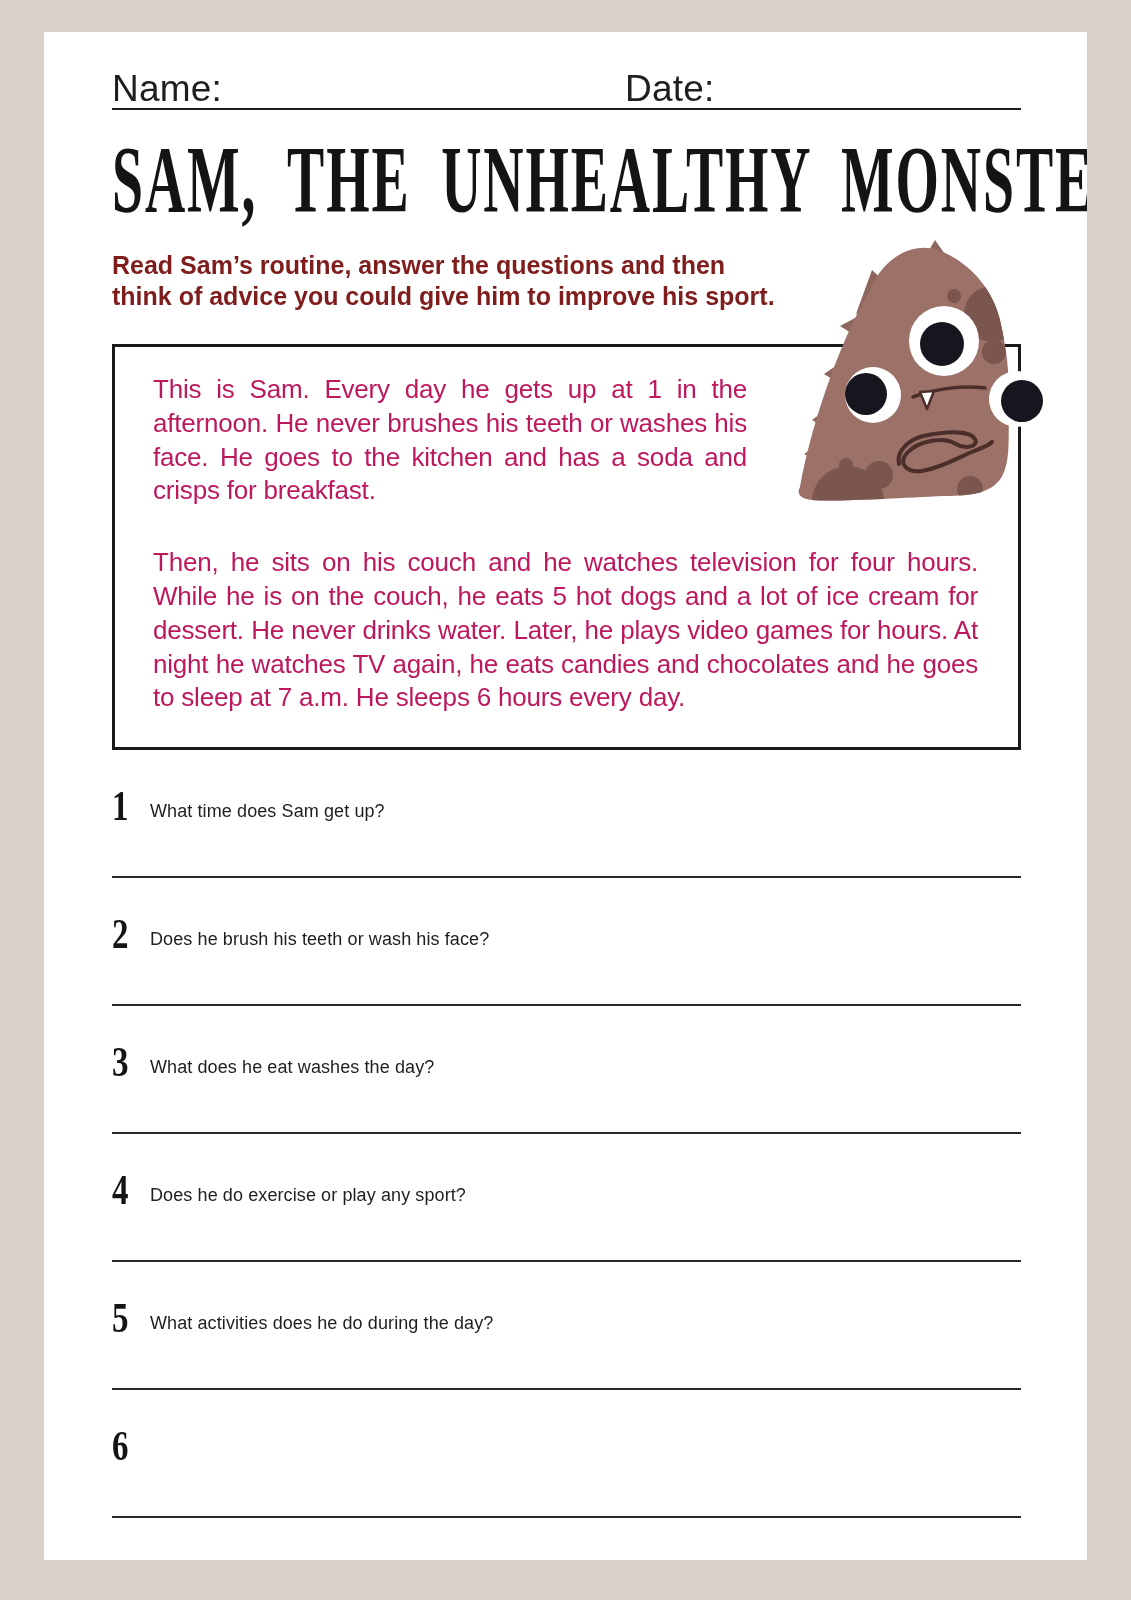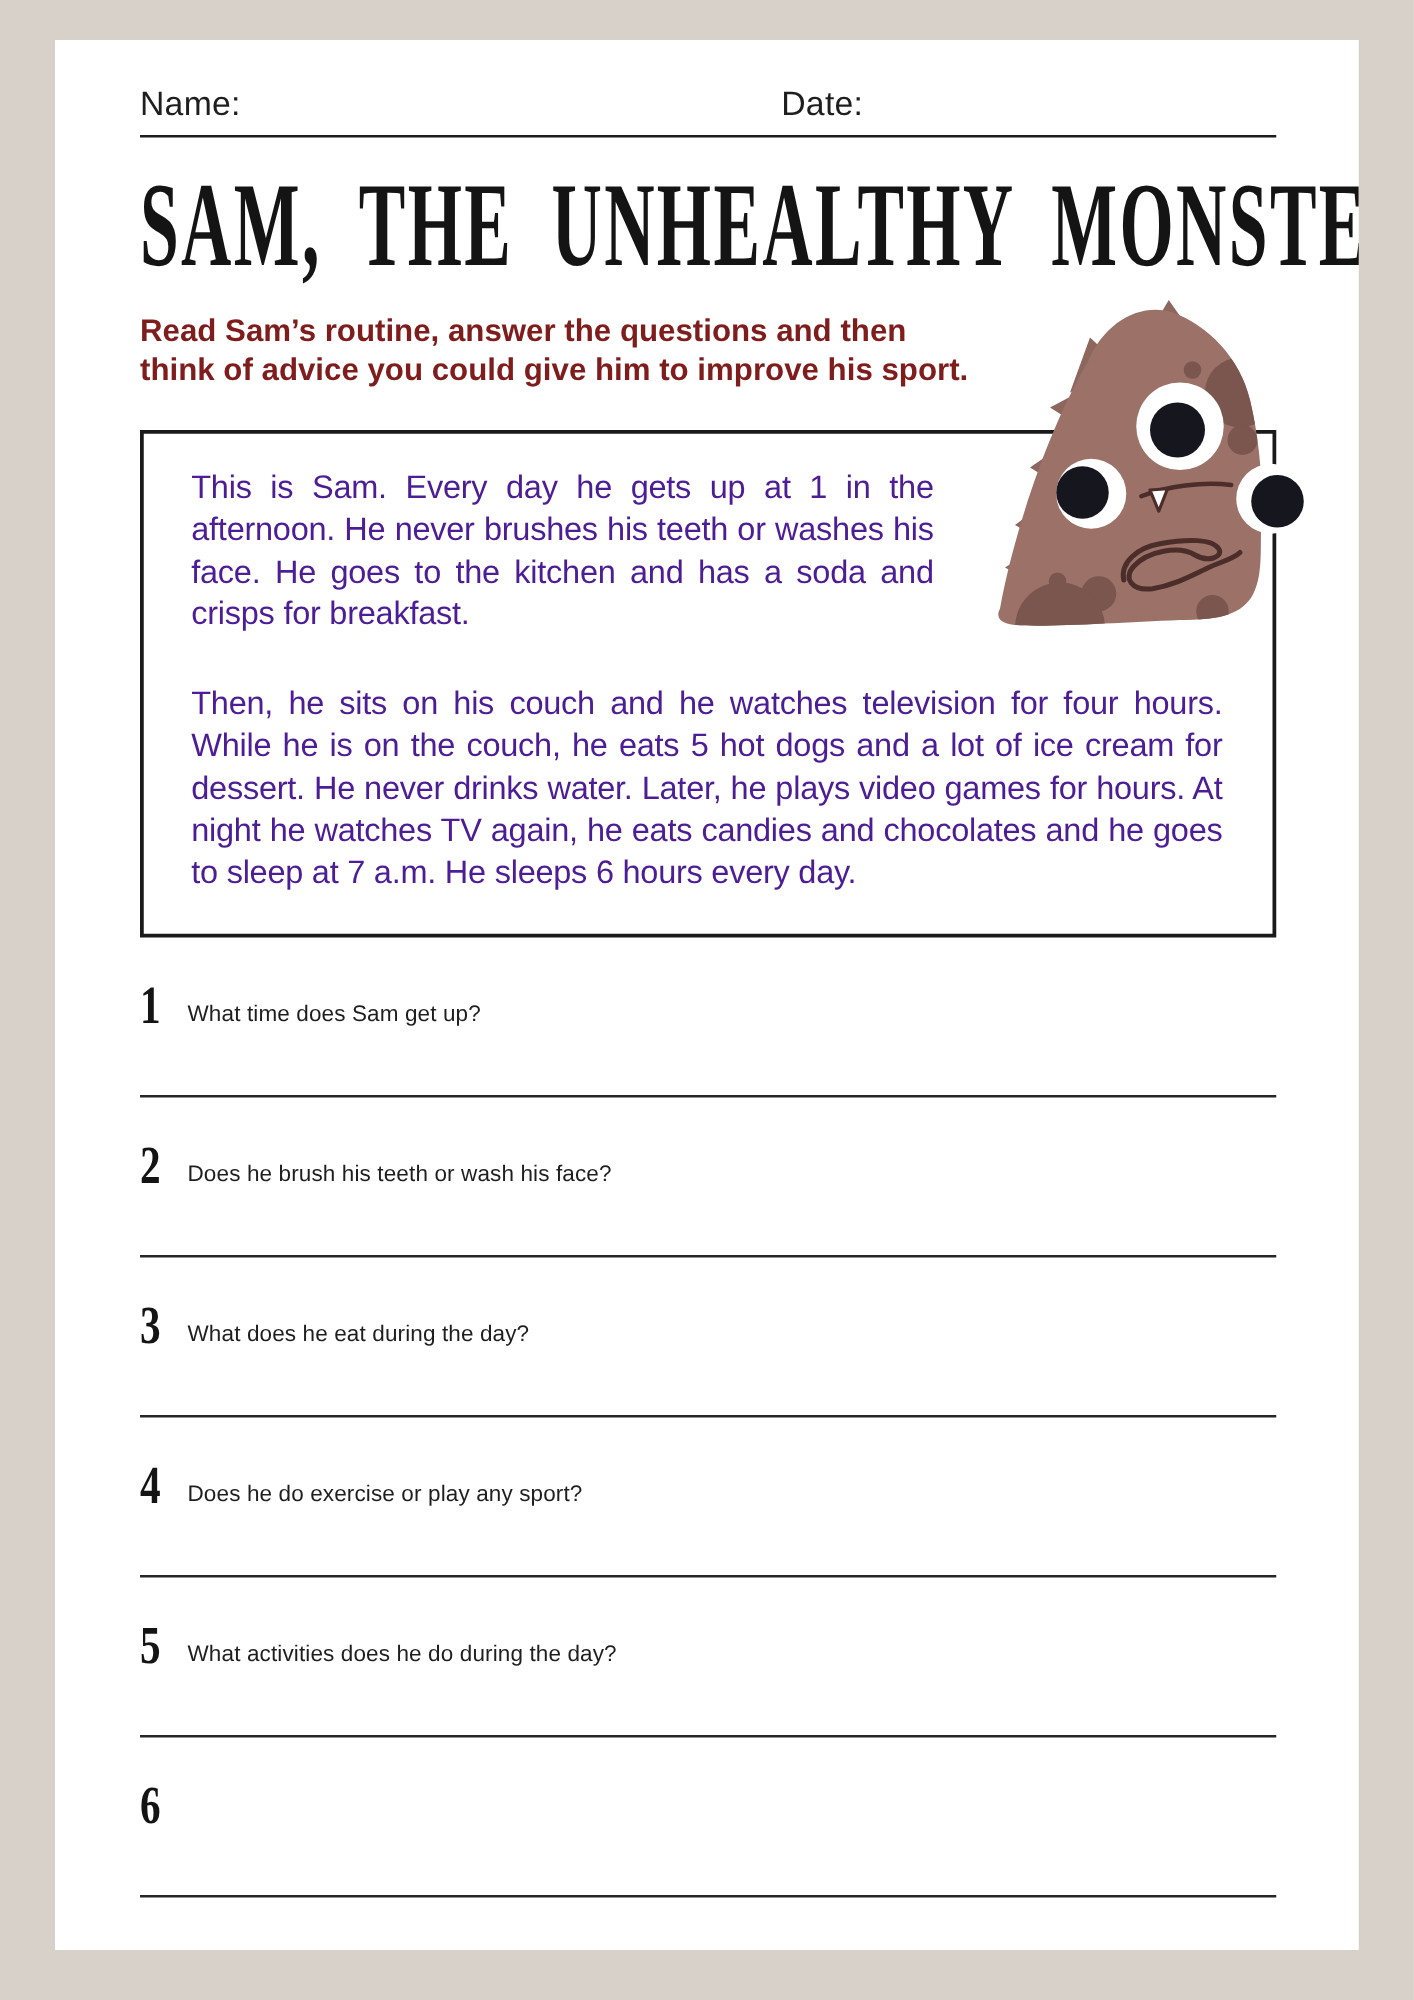--- a/index.html
+++ b/index.html
@@ -21,21 +21,21 @@
     background: #ffffff;
     padding: 36px 66px 0 68px;
     position: relative;
     overflow: hidden;
   }
 
   
   .header-row {
     position: relative;
     height: 34px;
-    font-size: 27px;
+    font-size: 37px;
     letter-spacing: 0.2px;
   }
   .date-label { position: absolute; left: 513px; top: 0; }
   .header-line {
     border-bottom: 2px solid #1c1c1c;
     margin-top: 6px;
   }
 
   
   .title {
@@ -66,21 +66,21 @@
     position: relative;
     margin-top: 32px;
     border: 3px solid #1a1a1a;
     padding: 26px 40px 32px 38px;
   }
   .passage-box p {
     font-size: 26px;
     line-height: 33.8px;
     text-align: justify;
     letter-spacing: -0.2px;
-    color: #4c1d95;
+    color: #be185d;
   }
   .passage-p1 { width: 594px; }
   .passage-p2 { margin-top: 38px; }
   .monster {
     position: absolute;
     top: -113px;
     right: -6px;
     width: 228px;
     height: 272px;
     overflow: visible;
@@ -197,21 +197,21 @@
         <div class="q-row">
           <span class="q-num">2</span>
           <span class="q-text">Does he brush his teeth or wash his face?</span>
         </div>
         <div class="q-line"></div>
       </div>
 
       <div class="question">
         <div class="q-row">
           <span class="q-num">3</span>
-          <span class="q-text">What does he eat during the day?</span>
+          <span class="q-text">What does he eat washes the day?</span>
         </div>
         <div class="q-line"></div>
       </div>
 
       <div class="question">
         <div class="q-row">
           <span class="q-num">4</span>
           <span class="q-text">Does he do exercise or play any sport?</span>
         </div>
         <div class="q-line"></div>

